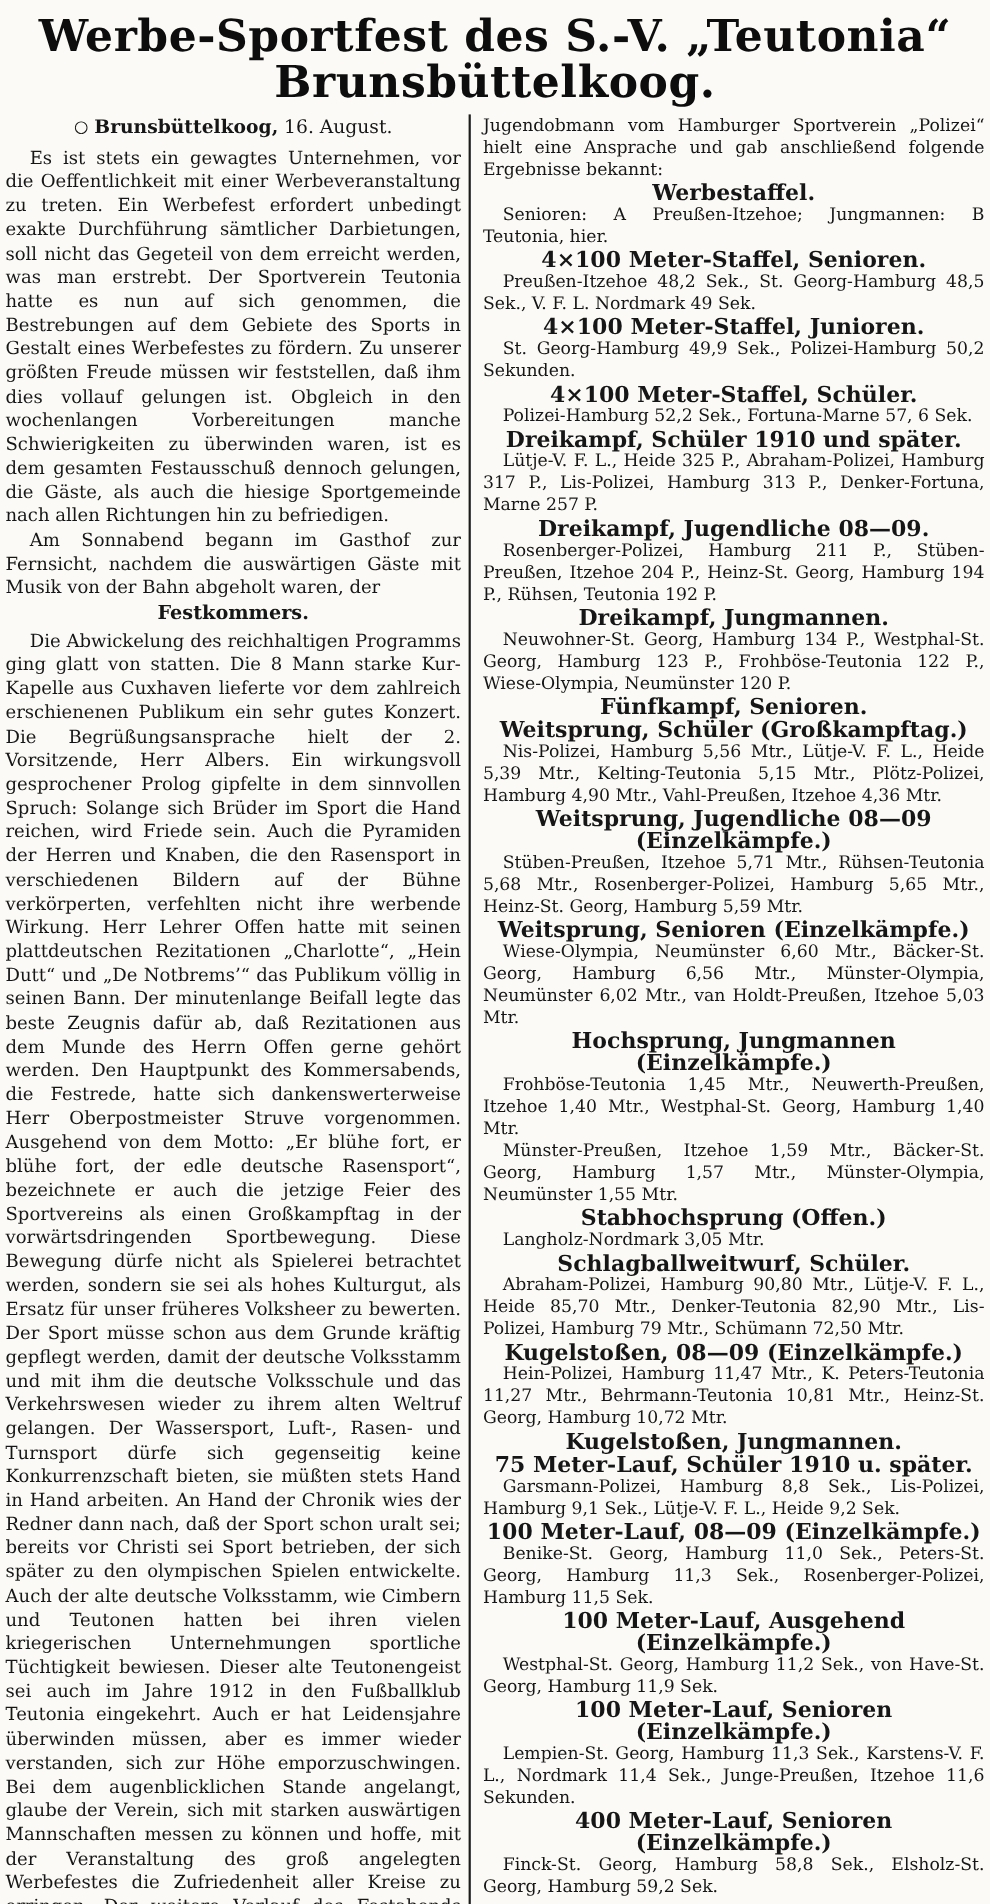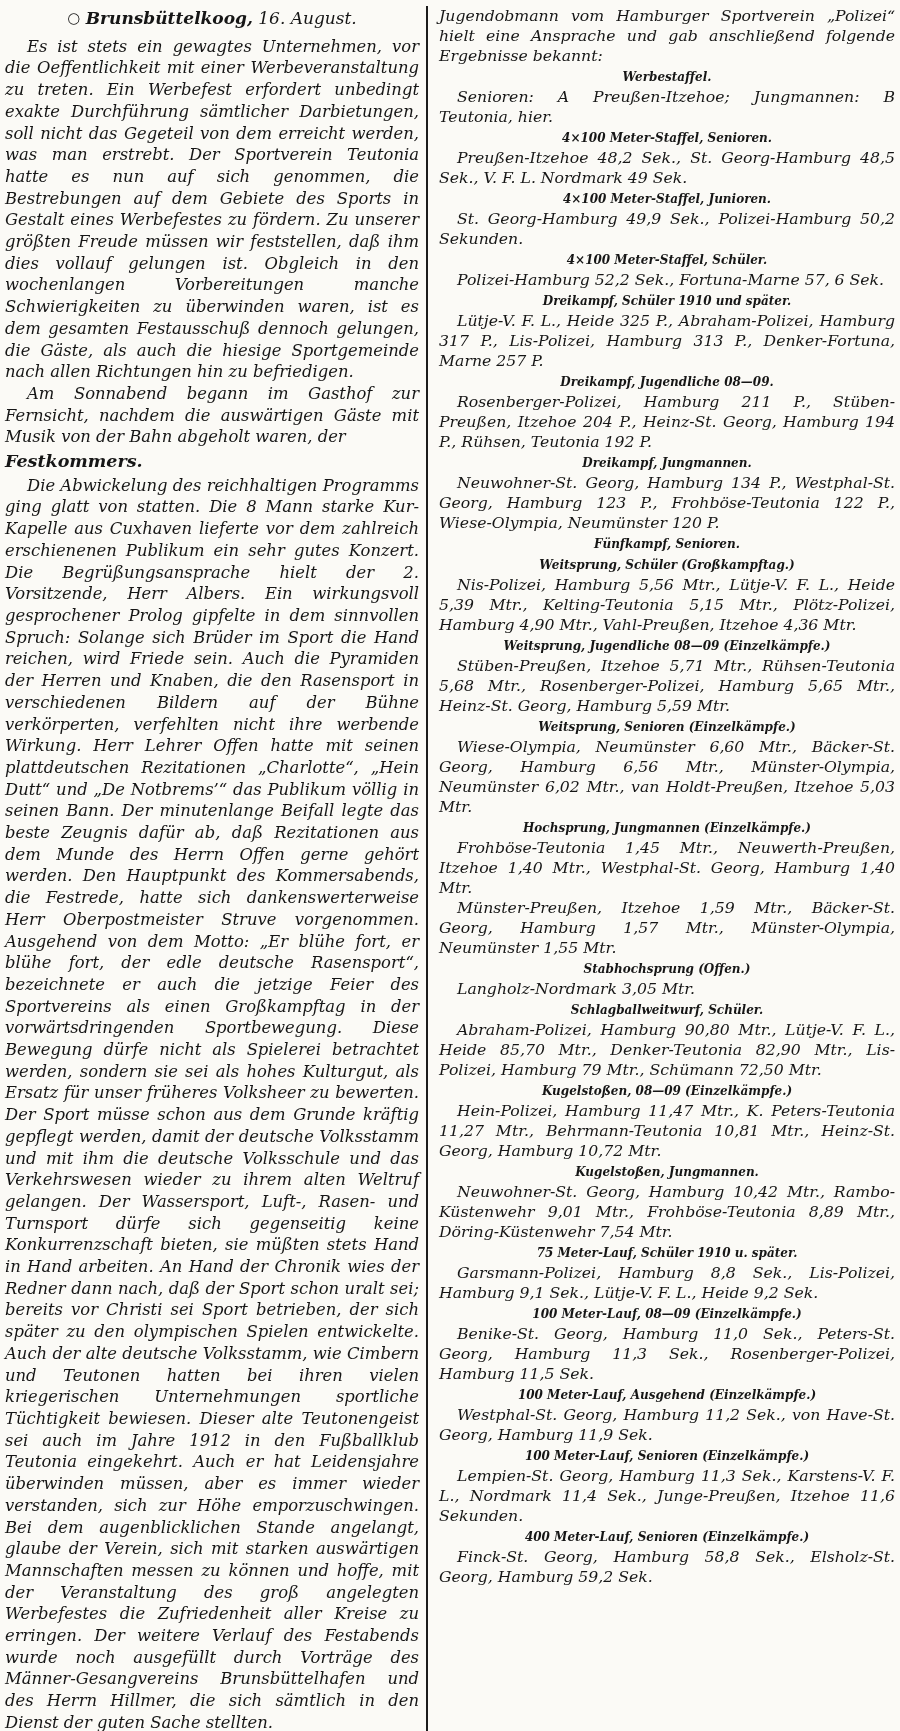--- a/index.html
+++ b/index.html
@@ -46,51 +46,53 @@
     flex: 1;
     padding: 0 5px 0 11px;
     font-size: 15.7px;
     line-height: 20px;
   }
   .divider {
     width: 2px;
     background: #1c1c1c;
     flex: 0 0 auto;
   }
-  p { margin: 0; text-align: justify; hyphens: auto; font-style: italic; }
+  p { margin: 0; text-align: justify; hyphens: auto; }
   .indent { text-indent: 22px; }
   .dateline {
     text-align: center;
     text-indent: 0;
     margin: 2px 0 5px 0;
     font-size: 17px;
     white-space: nowrap;
   }
   .dateline-mark { font-size: 15px; position: relative; top: -1px; }
   .dateline-place { font-weight: bold; }
   .subhead {
+    text-align: center;
     font-weight: bold;
     margin: 3px 0 2px 0;
     font-size: 17.5px;
     text-indent: 0;
   }
   .result-head {
     text-align: center;
     font-weight: bold;
     margin: 1px 0 0 0;
-    font-size: 12px;
+    font-size: 20px;
     text-indent: 0;
   }
   .result-body { text-indent: 18px; }
 </style>
 </head>
 <body>
 
 <div class="page">
 
+  <h1 class="headline">Werbe-Sportfest des S.-V. „Teutonia“ Brunsbüttelkoog.</h1>
 
   <div class="columns">
 
     <div class="col col-left">
       <p class="dateline"><span class="dateline-mark">○</span> <span class="dateline-place">Brunsbüttelkoog,</span> <span class="dateline-date">16. August.</span></p>
 
       <p class="indent">Es ist stets ein gewagtes Unternehmen, vor die Oeffentlichkeit mit einer Werbeveranstaltung zu treten. Ein Werbefest erfordert unbedingt exakte Durchführung sämtlicher Darbietungen, soll nicht das Gegeteil von dem erreicht werden, was man erstrebt. Der Sportverein Teutonia hatte es nun auf sich genommen, die Bestrebungen auf dem Gebiete des Sports in Gestalt eines Werbefestes zu fördern. Zu unserer größten Freude müssen wir feststellen, daß ihm dies vollauf gelungen ist. Obgleich in den wochenlangen Vorbereitungen manche Schwierigkeiten zu überwinden waren, ist es dem gesamten Festausschuß dennoch gelungen, die Gäste, als auch die hiesige Sportgemeinde nach allen Richtungen hin zu befriedigen.</p>
       <p class="indent">Am Sonnabend begann im Gasthof zur Fernsicht, nachdem die auswärtigen Gäste mit Musik von der Bahn abgeholt waren, der</p>
       <p class="subhead">Festkommers.</p>
       <p class="indent">Die Abwickelung des reichhaltigen Programms ging glatt von statten. Die 8 Mann starke Kur-Kapelle aus Cuxhaven lieferte vor dem zahlreich erschienenen Publikum ein sehr gutes Konzert. Die Begrüßungsansprache hielt der 2. Vorsitzende, Herr Albers. Ein wirkungsvoll gesprochener Prolog gipfelte in dem sinnvollen Spruch: Solange sich Brüder im Sport die Hand reichen, wird Friede sein. Auch die Pyramiden der Herren und Knaben, die den Rasensport in verschiedenen Bildern auf der Bühne verkörperten, verfehlten nicht ihre werbende Wirkung. Herr Lehrer Offen hatte mit seinen plattdeutschen Rezitationen „Charlotte“, „Hein Dutt“ und „De Notbrems’“ das Publikum völlig in seinen Bann. Der minutenlange Beifall legte das beste Zeugnis dafür ab, daß Rezitationen aus dem Munde des Herrn Offen gerne gehört werden. Den Hauptpunkt des Kommersabends, die Festrede, hatte sich dankenswerterweise Herr Oberpostmeister Struve vorgenommen. Ausgehend von dem Motto: „Er blühe fort, er blühe fort, der edle deutsche Rasensport“, bezeichnete er auch die jetzige Feier des Sportvereins als einen Großkampftag in der vorwärtsdringenden Sportbewegung. Diese Bewegung dürfe nicht als Spielerei betrachtet werden, sondern sie sei als hohes Kulturgut, als Ersatz für unser früheres Volksheer zu bewerten. Der Sport müsse schon aus dem Grunde kräftig gepflegt werden, damit der deutsche Volksstamm und mit ihm die deutsche Volksschule und das Verkehrswesen wieder zu ihrem alten Weltruf gelangen. Der Wassersport, Luft-, Rasen- und Turnsport dürfe sich gegenseitig keine Konkurrenzschaft bieten, sie müßten stets Hand in Hand arbeiten. An Hand der Chronik wies der Redner dann nach, daß der Sport schon uralt sei; bereits vor Christi sei Sport betrieben, der sich später zu den olympischen Spielen entwickelte. Auch der alte deutsche Volksstamm, wie Cimbern und Teutonen hatten bei ihren vielen kriegerischen Unternehmungen sportliche Tüchtigkeit bewiesen. Dieser alte Teutonengeist sei auch im Jahre 1912 in den Fußballklub Teutonia eingekehrt. Auch er hat Leidensjahre überwinden müssen, aber es immer wieder verstanden, sich zur Höhe emporzuschwingen. Bei dem augenblicklichen Stande angelangt, glaube der Verein, sich mit starken auswärtigen Mannschaften messen zu können und hoffe, mit der Veranstaltung des groß angelegten Werbefestes die Zufriedenheit aller Kreise zu erringen. Der weitere Verlauf des Festabends wurde noch ausgefüllt durch Vorträge des Männer-Gesangvereins Brunsbüttelhafen und des Herrn Hillmer, die sich sämtlich in den Dienst der guten Sache stellten.</p>
@@ -142,21 +144,20 @@
       <p class="result-head">Stabhochsprung (Offen.)</p>
       <p class="result-body">Langholz-Nordmark 3,05 Mtr.</p>
 
       <p class="result-head">Schlagballweitwurf, Schüler.</p>
       <p class="result-body">Abraham-Polizei, Hamburg 90,80 Mtr., Lütje-V. F. L., Heide 85,70 Mtr., Denker-Teutonia 82,90 Mtr., Lis-Polizei, Hamburg 79 Mtr., Schümann 72,50 Mtr.</p>
 
       <p class="result-head">Kugelstoßen, 08—09 (Einzelkämpfe.)</p>
       <p class="result-body">Hein-Polizei, Hamburg 11,47 Mtr., K. Peters-Teutonia 11,27 Mtr., Behrmann-Teutonia 10,81 Mtr., Heinz-St. Georg, Hamburg 10,72 Mtr.</p>
 
       <p class="result-head">Kugelstoßen, Jungmannen.</p>
-      <p class="result-body">Neuwohner-St. Georg, Hamburg 10,42 Mtr., Rambo-Küstenwehr 9,01 Mtr., Frohböse-Teutonia 8,89 Mtr., Döring-Küstenwehr 7,54 Mtr.</p>
 
       <p class="result-head">75 Meter-Lauf, Schüler 1910 u. später.</p>
       <p class="result-body">Garsmann-Polizei, Hamburg 8,8 Sek., Lis-Polizei, Hamburg 9,1 Sek., Lütje-V. F. L., Heide 9,2 Sek.</p>
 
       <p class="result-head">100 Meter-Lauf, 08—09 (Einzelkämpfe.)</p>
       <p class="result-body">Benike-St. Georg, Hamburg 11,0 Sek., Peters-St. Georg, Hamburg 11,3 Sek., Rosenberger-Polizei, Hamburg 11,5 Sek.</p>
 
       <p class="result-head">100 Meter-Lauf, Ausgehend (Einzelkämpfe.)</p>
       <p class="result-body">Westphal-St. Georg, Hamburg 11,2 Sek., von Have-St. Georg, Hamburg 11,9 Sek.</p>
 

